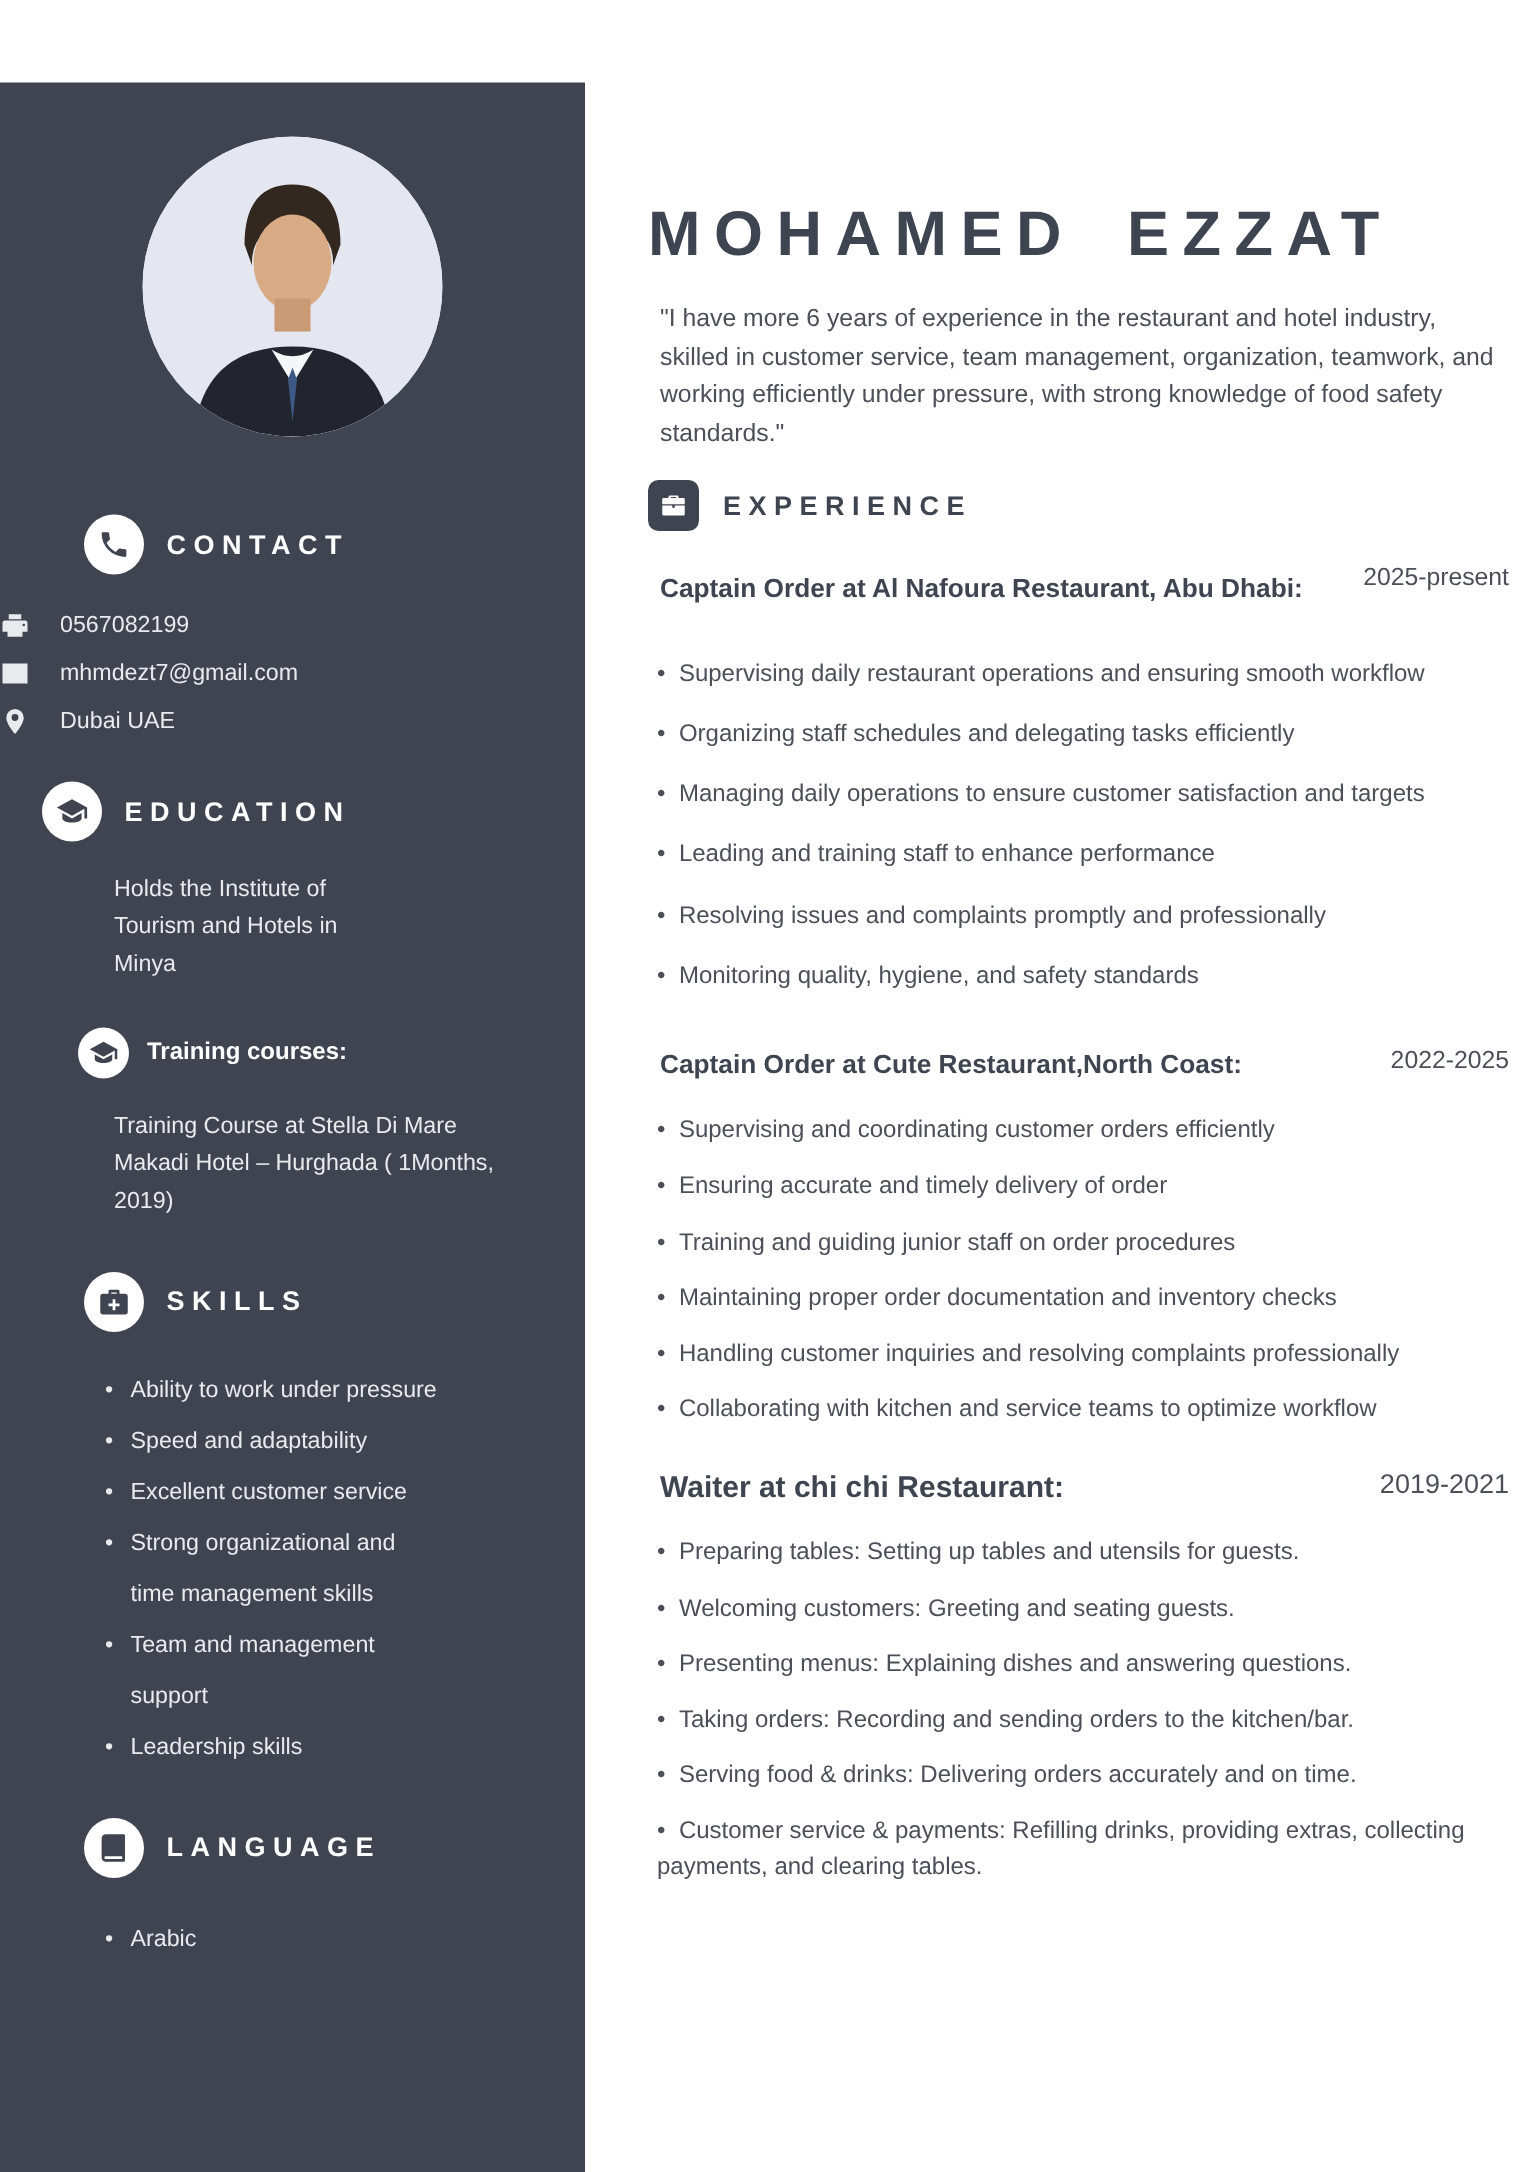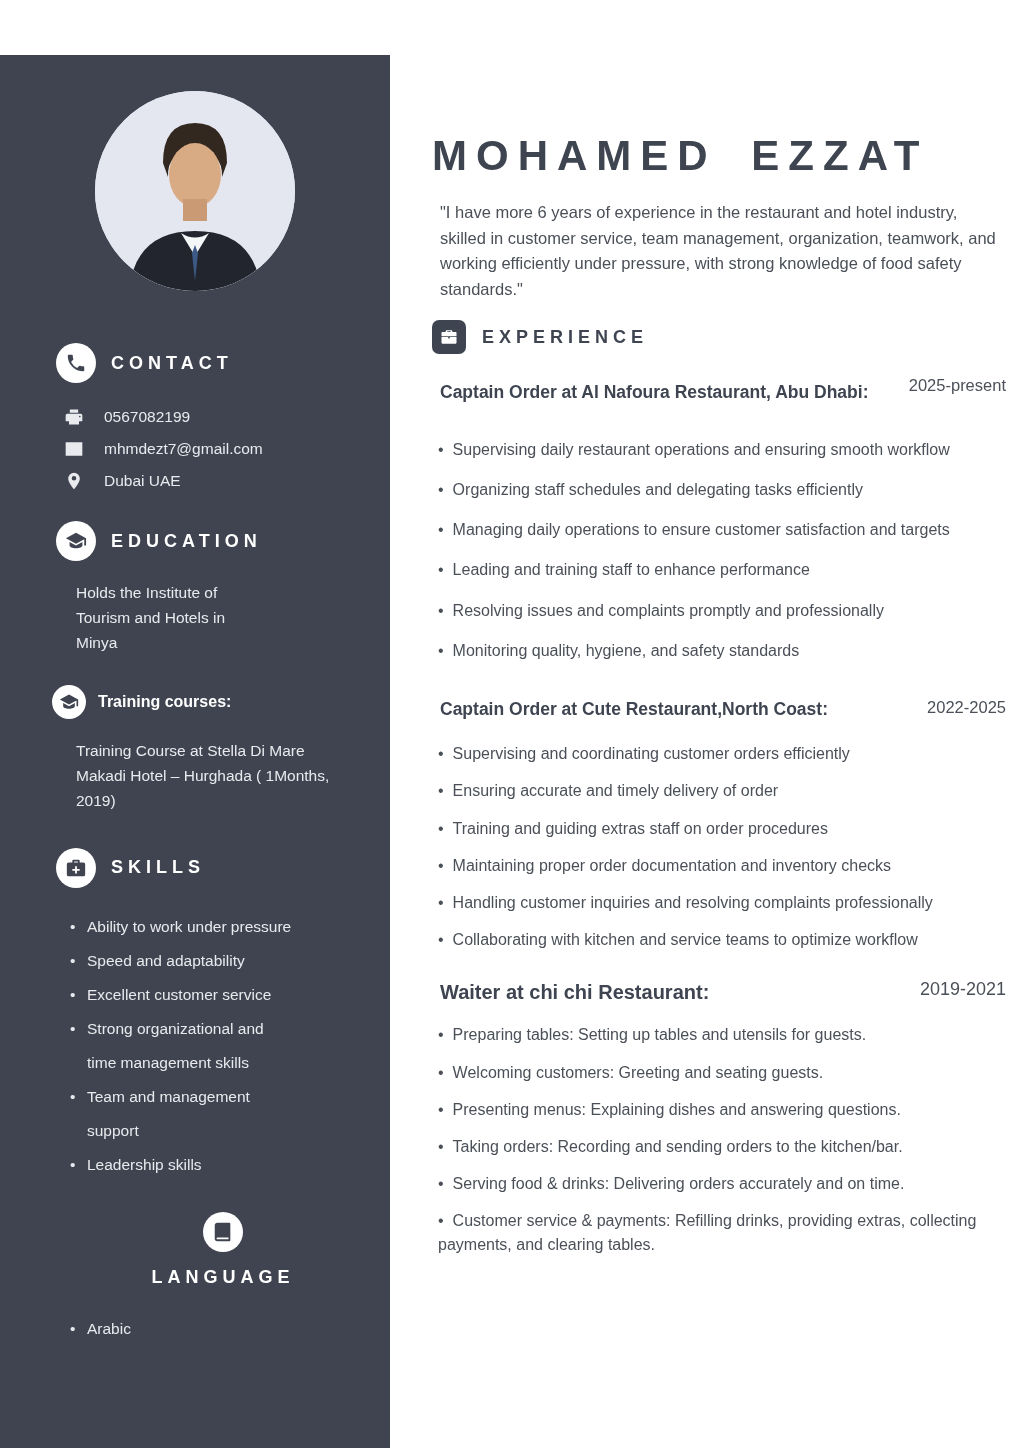--- a/index.html
+++ b/index.html
@@ -12,32 +12,32 @@
   .photo-wrap svg{display:block;}
 
   .side-heading{display:flex;align-items:center;gap:15px;padding-left:56px;}
   .icon-circle{width:40px;height:40px;min-width:40px;border-radius:50%;background:#ffffff;display:flex;align-items:center;justify-content:center;}
   .icon-circle svg{width:22px;height:22px;fill:#3f4450;}
   .icon-circle.small{width:34px;height:34px;min-width:34px;}
   .icon-circle.small svg{width:20px;height:20px;}
   .side-heading .h{color:#ffffff;font-size:18px;font-weight:bold;letter-spacing:5px;}
   .contact-heading{margin-top:52px;}
   .contact-list{margin-top:24px;}
-  .contact-row{display:flex;align-items:center;gap:20px;padding-left:64px;margin-bottom:12px;}
+  .contact-row{display:flex;align-items:center;gap:20px;margin-bottom:12px;}
   .contact-row .c-icon svg{width:20px;height:20px;fill:#e9eaee;display:block;}
   .contact-row .c-text{color:#e9eaee;font-size:15.5px;}
-  .edu-heading{margin-top:30px;}
+  .edu-heading{margin-top:30px;padding-left:28px;}
   .side-text{color:#e9eaee;font-size:15.5px;line-height:1.6;padding-left:76px;padding-right:36px;white-space:pre-line;margin-top:20px;}
   .training-heading{display:flex;align-items:center;gap:12px;padding-left:52px;margin-top:30px;}
   .training-heading .h{color:#ffffff;font-size:16px;font-weight:bold;}
   .skills-heading{margin-top:34px;}
   .side-list{list-style:none;margin-top:22px;padding-left:70px;padding-right:8px;}
   .side-list li{position:relative;color:#e9eaee;font-size:15.5px;padding-left:17px;line-height:34px;white-space:pre-line;}
   .side-list li::before{content:"•";position:absolute;left:0;top:0;color:#e9eaee;}
-  .lang-heading{margin-top:30px;flex-direction:column;}
+  .lang-heading{margin-top:30px;}
   .lang-list li{line-height:37px;}
 
   
   .main{position:absolute;left:390px;top:0;width:634px;height:1448px;padding:0 18px 0 42px;color:#4b5058;}
   .name{margin-top:132px;font-size:42px;font-weight:bold;letter-spacing:9px;word-spacing:14px;color:#3e4551;}
   .main-heading{display:flex;align-items:center;gap:16px;}
   .about-heading{margin-top:100px;}
   .icon-dark{width:34px;height:34px;min-width:34px;background:#3e4551;display:flex;align-items:center;justify-content:center;}
   .icon-dark.round{border-radius:50%;}
   .icon-dark.square{border-radius:7px;}
@@ -210,21 +210,21 @@
     </section>
 
     <section class="job job2">
       <div class="job-header">
         <span class="job-title">Captain Order at Cute Restaurant,North Coast:</span>
         <span class="job-dates">2022-2025</span>
       </div>
       <ul class="bullets">
         <li>Supervising and coordinating customer orders efficiently</li>
         <li>Ensuring accurate and timely delivery of order</li>
-        <li>Training and guiding extras staff on order procedures</li>
+        <li>Training and guiding junior staff on order procedures</li>
         <li>Maintaining proper order documentation and inventory checks</li>
         <li>Handling customer inquiries and resolving complaints professionally</li>
         <li>Collaborating with kitchen and service teams to optimize workflow</li>
       </ul>
     </section>
 
     <section class="job job3">
       <div class="job-header">
         <span class="job-title">Waiter at chi chi Restaurant:</span>
         <span class="job-dates">2019-2021</span>

